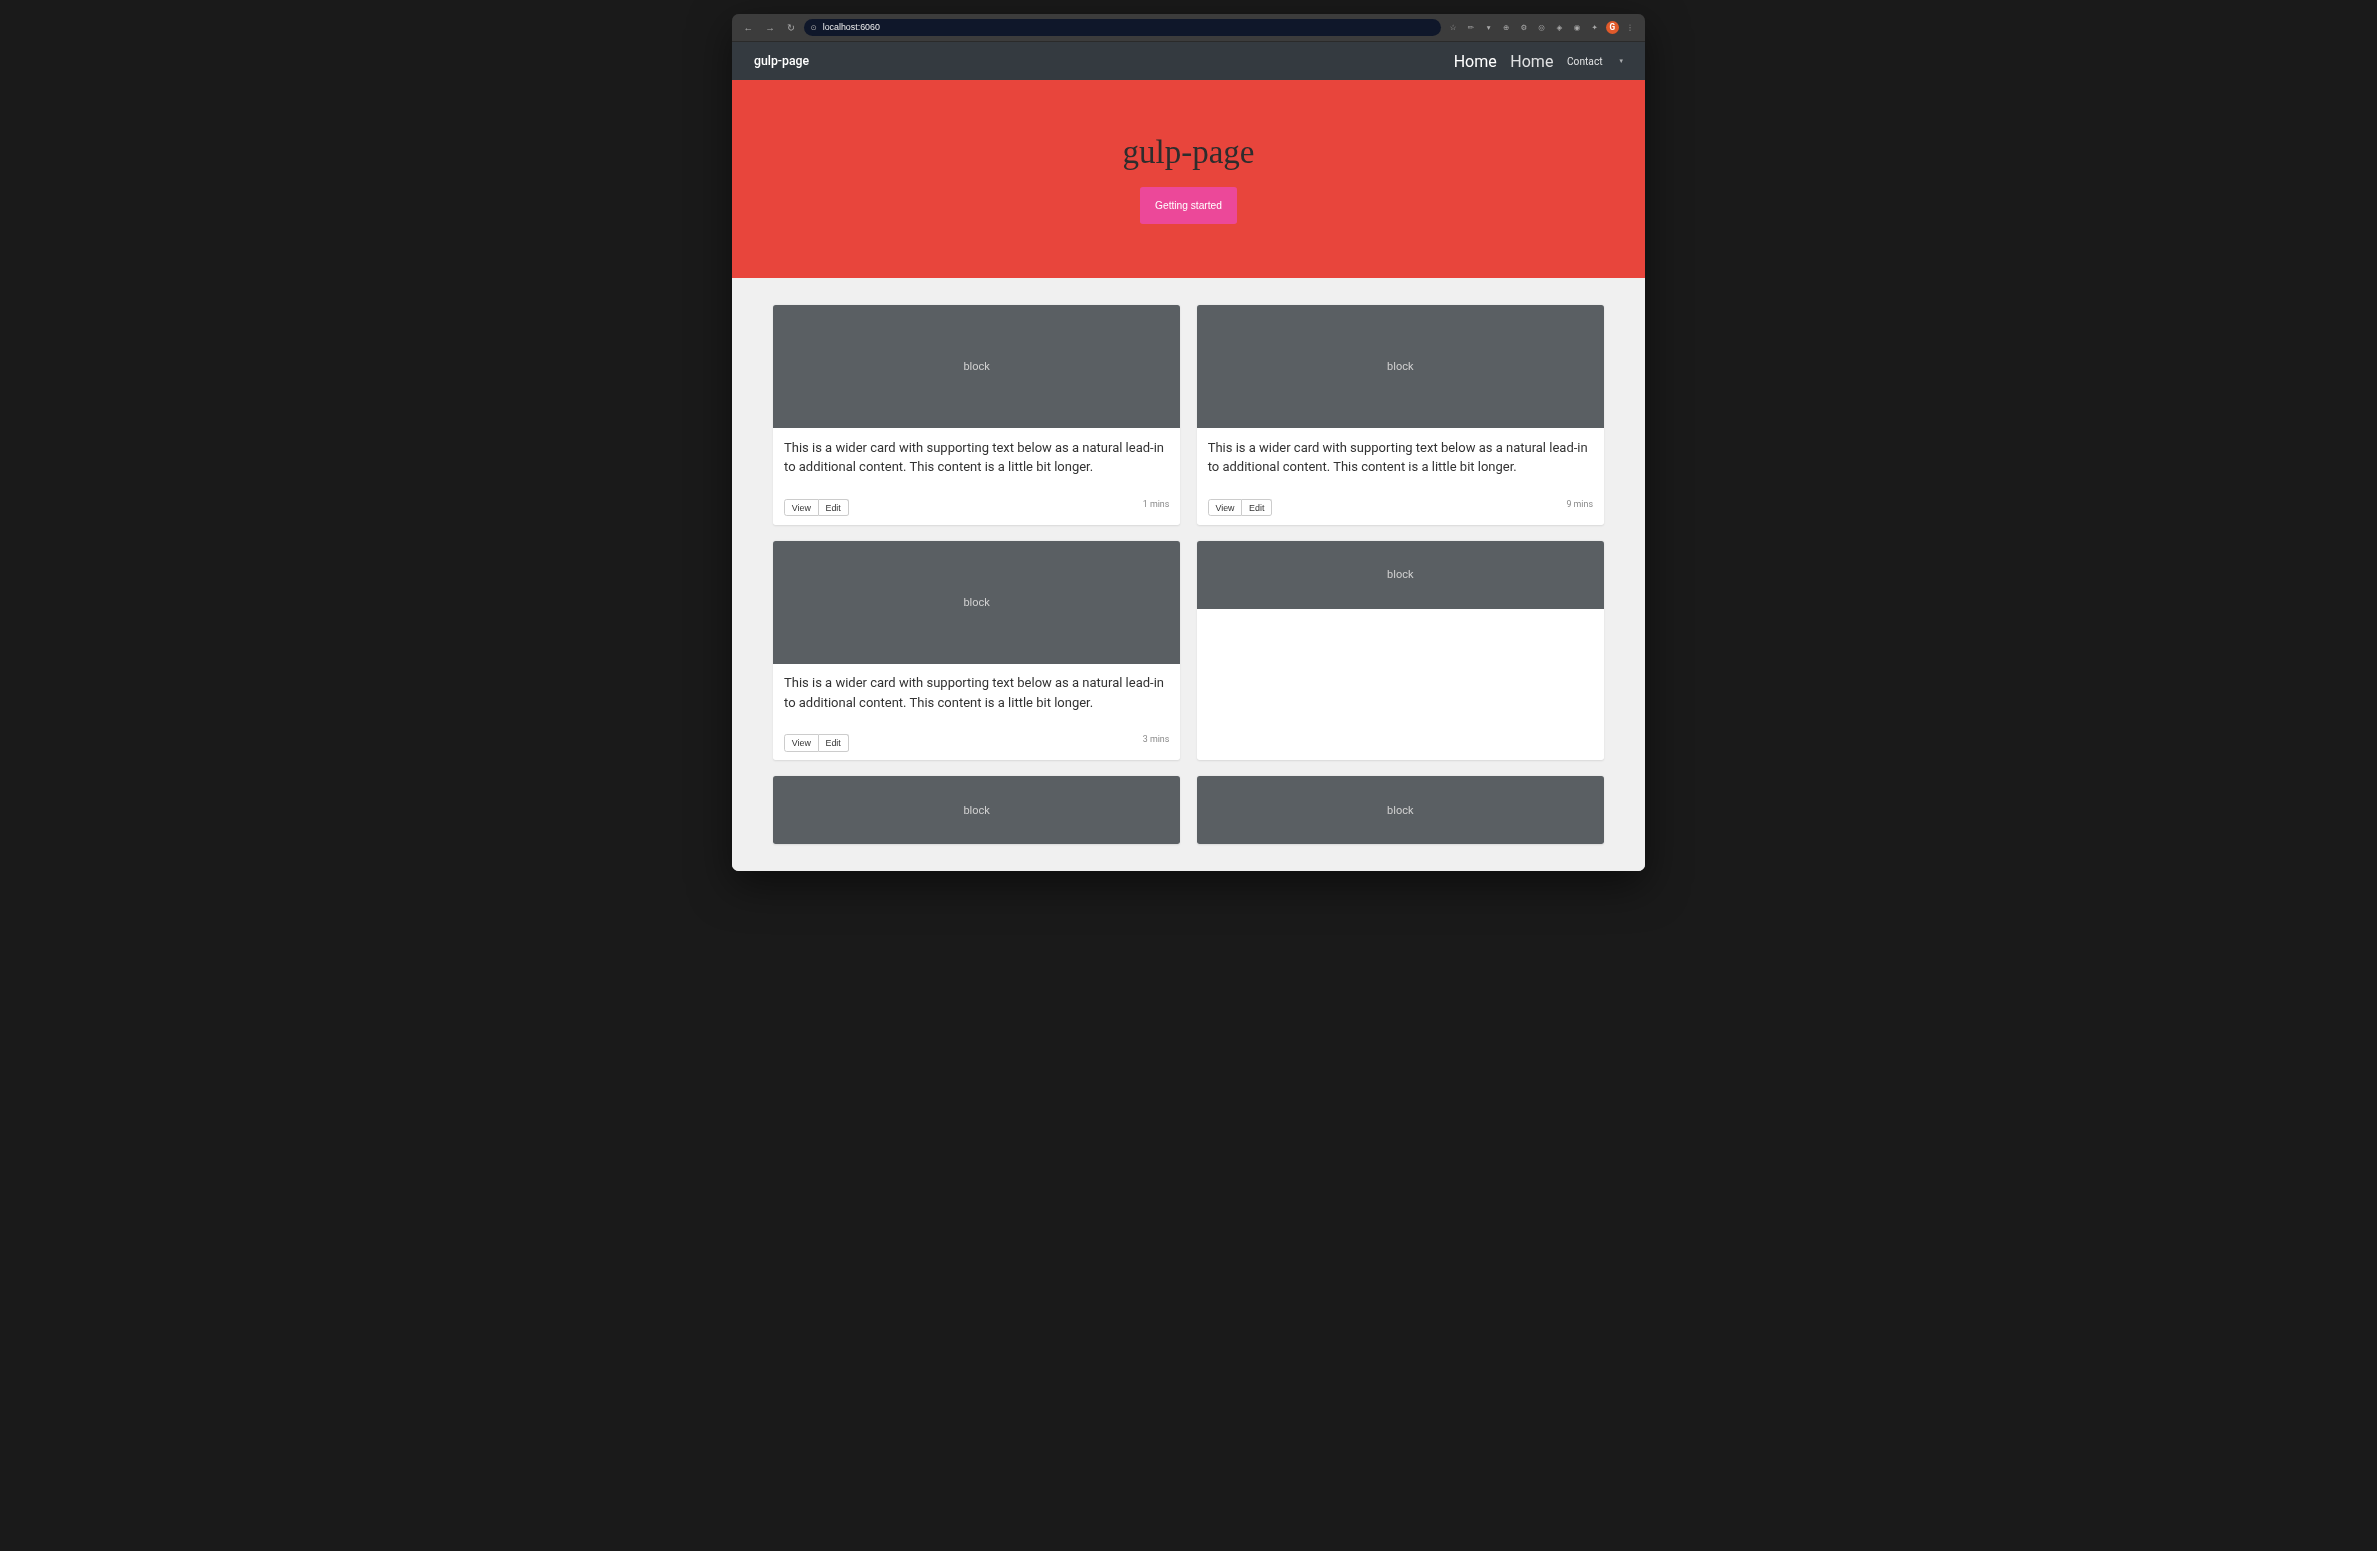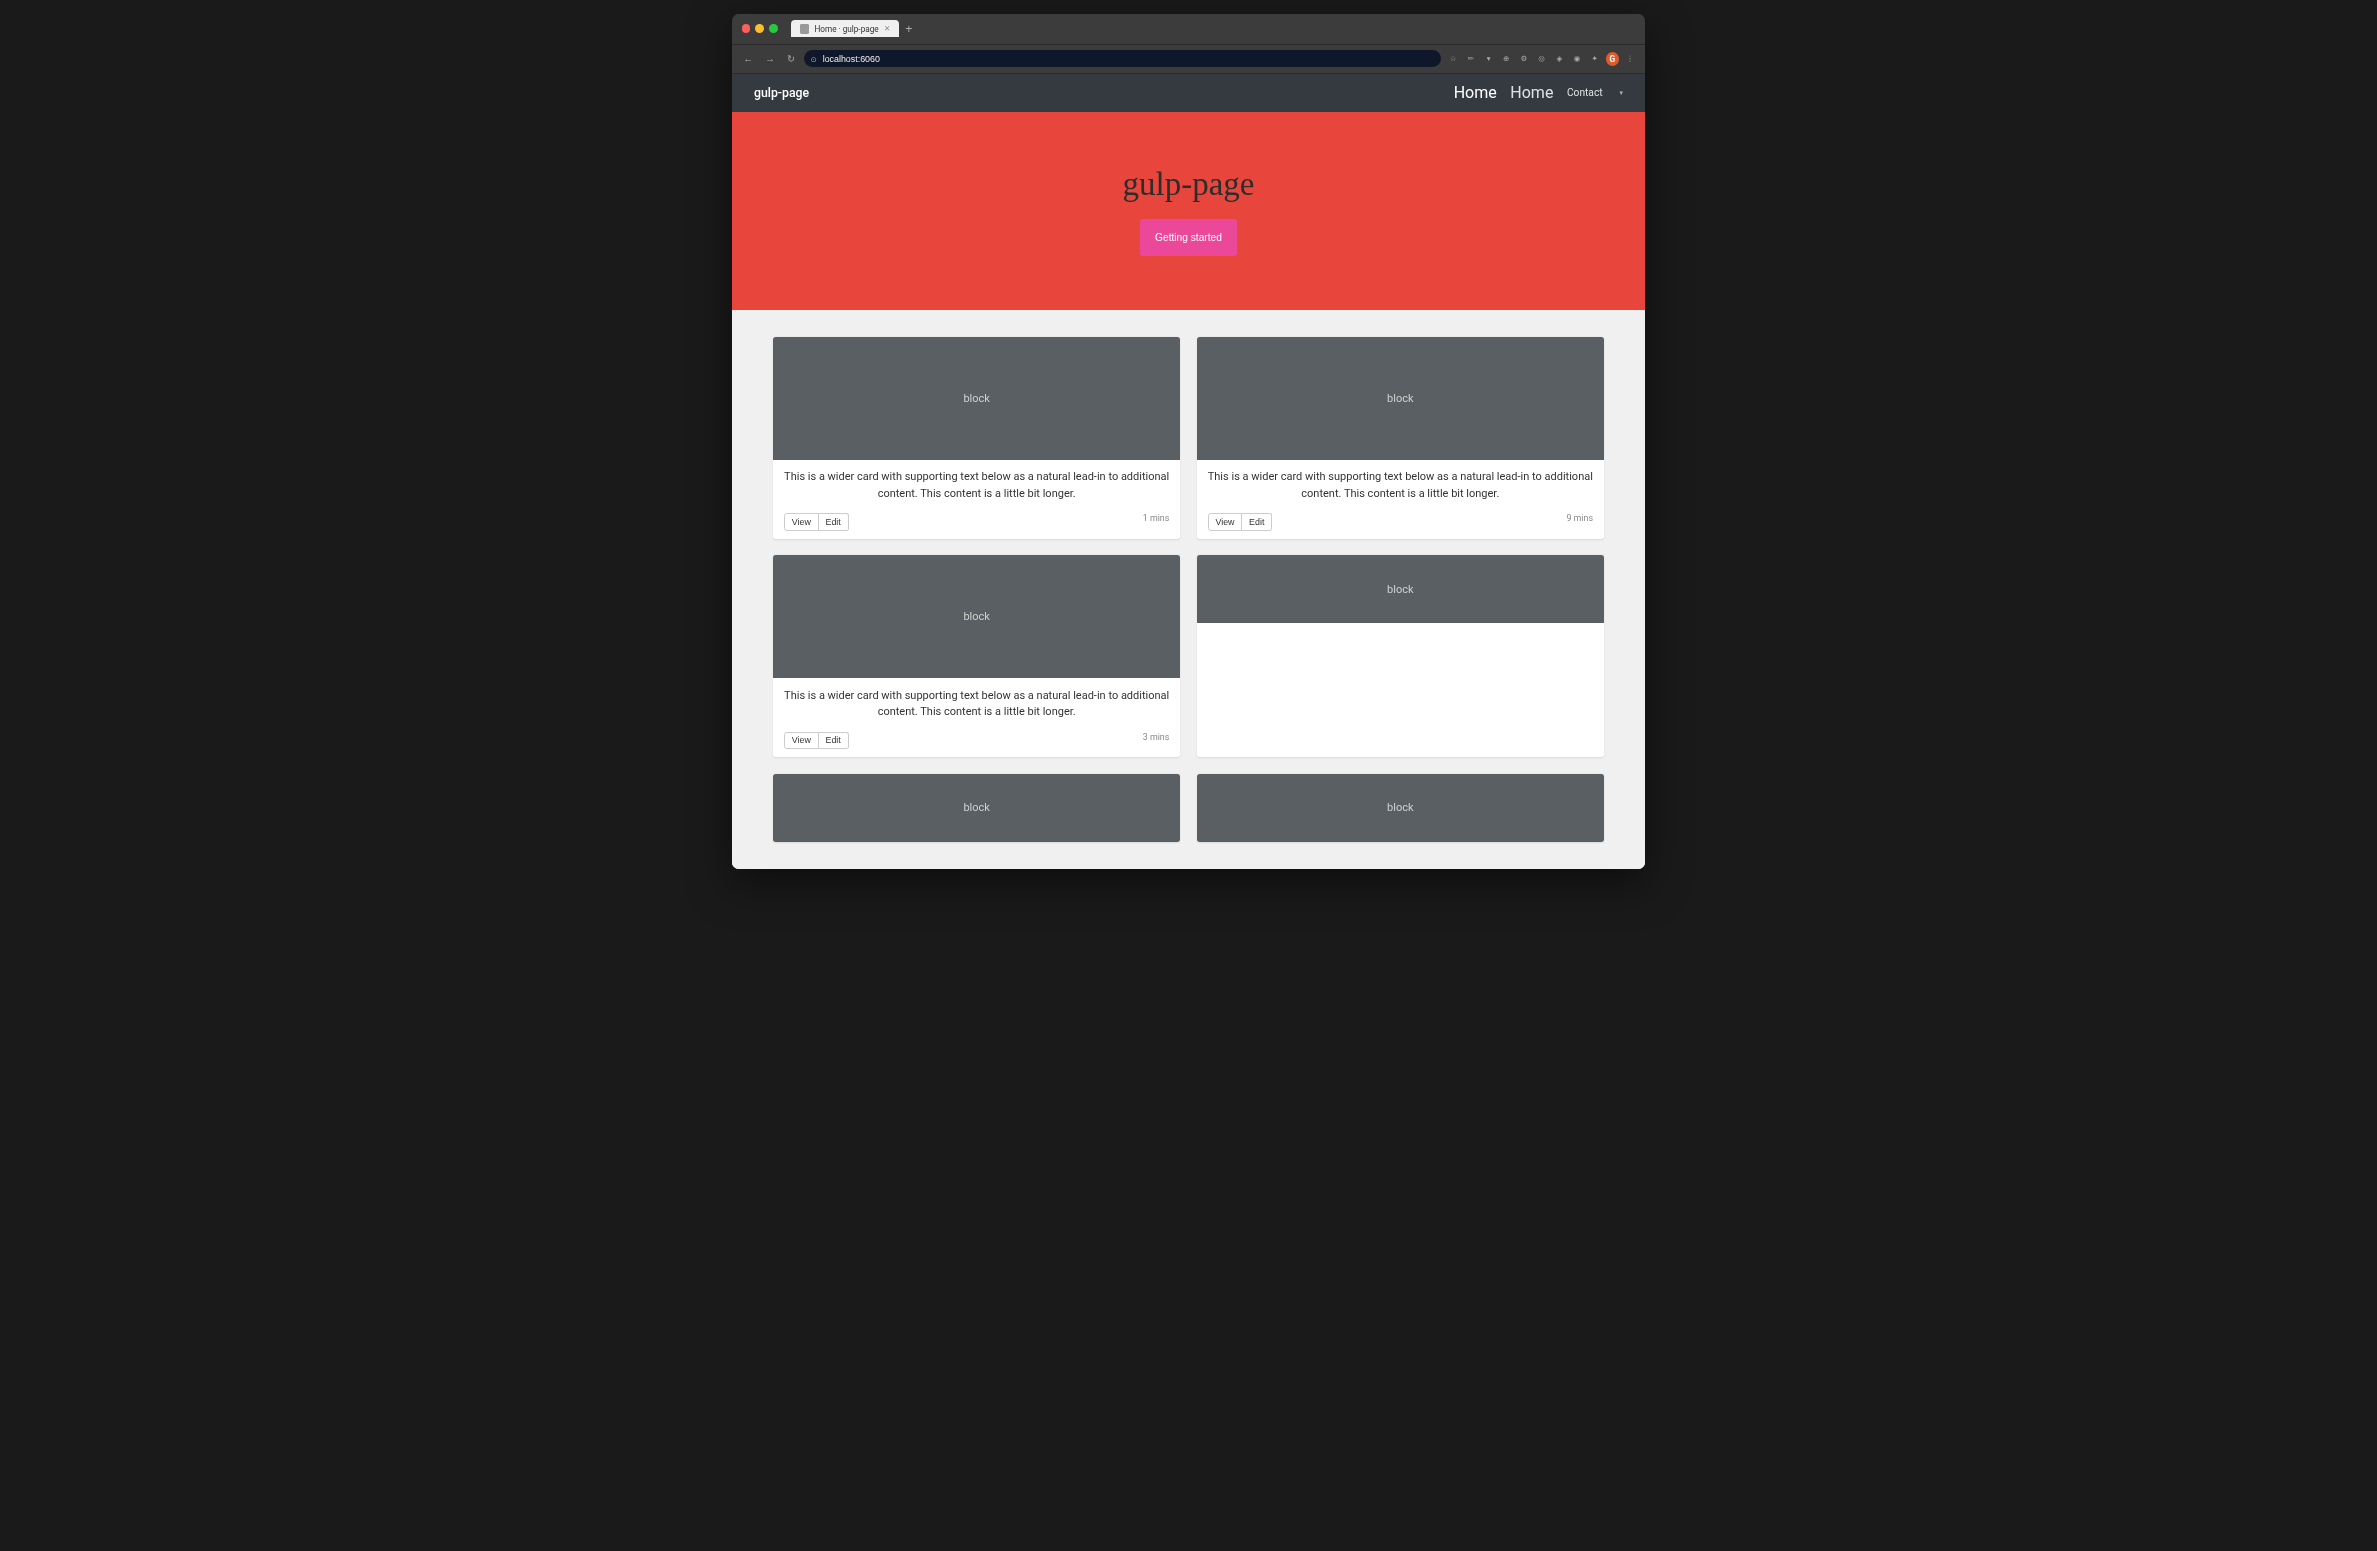--- a/index.html
+++ b/index.html
@@ -273,24 +273,23 @@
       color: #d0d0d0;
       font-size: 11px;
     }
 
     .card-body {
       padding: 9.5px 11px 8.2px;
     }
 
     .card-text {
       color: #333;
-      font-size: 11px;
+      font-size: 13px;
       line-height: 1.5;
-      margin-bottom: 11px;
-      text-align: center;
+      margin-bottom: 22px;
     }
 
     .card-footer {
       display: flex;
       justify-content: space-between;
     }
 
     .card-actions {
       display: flex;
       gap: 0;
@@ -322,35 +321,20 @@
     
     .browser-window ::-webkit-scrollbar { width: 6.8px; }
     .browser-window ::-webkit-scrollbar-track { background: #e8e8e8; }
     .browser-window ::-webkit-scrollbar-thumb { background: #bbb; border-radius: 3.4px; }
   </style>
 </head>
 <body>
 
 <div class="browser-window">
 
-  <div class="browser-titlebar">
-    <div class="traffic-lights">
-      <div class="traffic-light tl-close"></div>
-      <div class="traffic-light tl-minimize"></div>
-      <div class="traffic-light tl-maximize"></div>
-    </div>
-    <div class="tab-bar">
-      <div class="tab active">
-        <div class="tab-favicon"></div>
-        <span>Home · gulp-page</span>
-        <span class="tab-close">✕</span>
-      </div>
-      <button class="tab-add">+</button>
-    </div>
-  </div>
 
   <div class="browser-toolbar">
     <button class="nav-btn">←</button>
     <button class="nav-btn">→</button>
     <button class="nav-btn">↻</button>
 
     <div class="address-bar-wrap">
       <span class="address-lock">⊙</span>
       <input class="address-input" type="text" value="localhost:6060" style="">
     </div>

